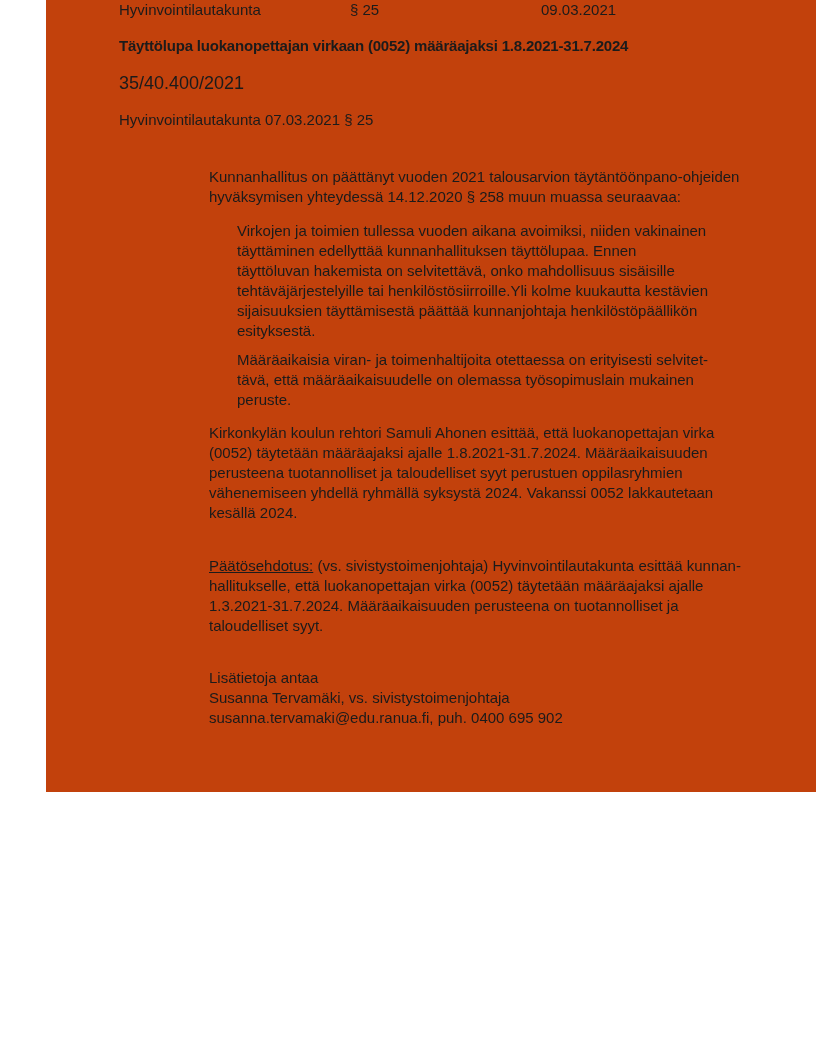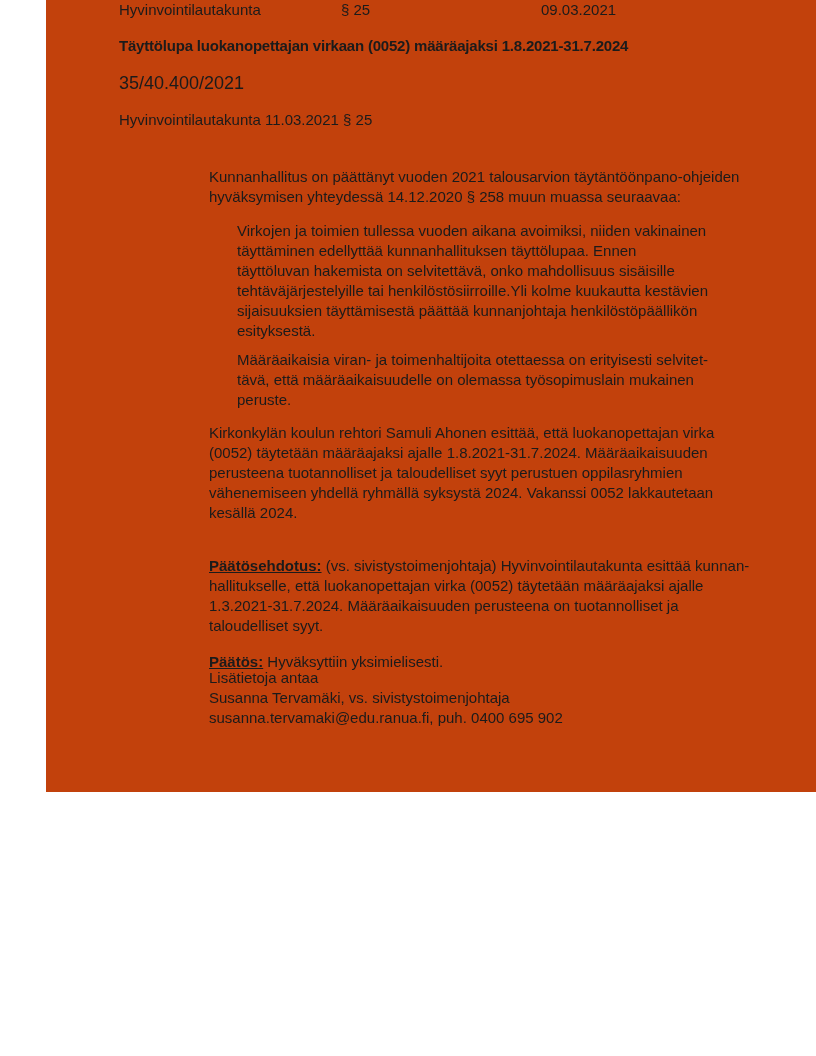--- a/index.html
+++ b/index.html
@@ -25,21 +25,21 @@
   }
   .header-row {
     top: 1px;
     left: 0;
     width: 816px;
     height: 20px;
     font-size: 15px;
     line-height: 18px;
   }
   .header-committee { position: absolute; left: 73px; top: 0; }
-  .header-section   { position: absolute; left: 295px; top: 0; }
+  .header-section   { position: absolute; left: 304px; top: 0; }
   .header-date      { position: absolute; left: 495px; top: 0; }
   .doc-title {
     top: 36px;
     left: 73px;
     width: 700px;
     font-size: 15px;
     font-weight: bold;
     letter-spacing: -0.2px;
     line-height: 20px;
     white-space: nowrap;
@@ -57,40 +57,40 @@
     line-height: 18px;
   }
   .p-intro      { top: 167px; left: 163px; width: 580px; }
   .p-quote1     { top: 221px; left: 191px; width: 555px; }
   .p-quote2     { top: 350px; left: 191px; width: 555px; }
   .p-background { top: 423px; left: 163px; width: 580px; }
   .p-proposal   { top: 536px; left: 163px; width: 585px; }
   .p-decision   { top: 632px; left: 163px; width: 580px; }
   .p-info       { top: 668px; left: 163px; width: 580px; }
   .lead-label {
-    font-weight: bold;
+    font-weight: normal;
     text-decoration: underline;
   }
 </style>
 </head>
 <body>
 
 <div class="page">
 
   <div class="abs header-row">
     <span class="header-committee">Hyvinvointilautakunta</span>
     <span class="header-section">§ 25</span>
     <span class="header-date">09.03.2021</span>
   </div>
 
   <div class="abs doc-title">Täyttölupa luokanopettajan virkaan (0052) määräajaksi 1.8.2021-31.7.2024</div>
 
   <div class="abs diary-number">35/40.400/2021</div>
 
-  <div class="abs section-reference">Hyvinvointilautakunta 11.03.2021 § 25</div>
+  <div class="abs section-reference">Hyvinvointilautakunta 07.03.2021 § 25</div>
 
   <div class="abs body-text p-intro">Kunnanhallitus on päättänyt vuoden 2021 talousarvion täytäntöönpano-ohjeiden
 hyväksymisen yhteydessä 14.12.2020 § 258 muun muassa seuraavaa:</div>
 
   <div class="abs body-text p-quote2">Määräaikaisia viran- ja toimenhaltijoita otettaessa on erityisesti selvitet-
 tävä, että määräaikaisuudelle on olemassa työsopimuslain mukainen
 peruste.</div>
 
   <div class="abs body-text p-quote1">Virkojen ja toimien tullessa vuoden aikana avoimiksi, niiden vakinainen
 täyttäminen edellyttää kunnanhallituksen täyttölupaa. Ennen
@@ -105,21 +105,18 @@
 vähenemiseen yhdellä ryhmällä syksystä 2024. Vakanssi 0052 lakkautetaan
 kesällä 2024.</div>
 
   <div class="abs body-text p-proposal">
     <span class="lead-label">Päätösehdotus:</span><span> (vs. sivistystoimenjohtaja) Hyvinvointilautakunta esittää kunnan-
 hallitukselle, että luokanopettajan virka (0052) täytetään määräajaksi ajalle
 1.3.2021-31.7.2024. Määräaikaisuuden perusteena on tuotannolliset ja
 taloudelliset syyt.</span>
   </div>
 
-  <div class="abs body-text p-decision">
-    <span class="lead-label">Päätös:</span><span> Hyväksyttiin yksimielisesti.</span>
-  </div>
 
   <div class="abs body-text p-info">Lisätietoja antaa
 Susanna Tervamäki, vs. sivistystoimenjohtaja
 susanna.tervamaki@edu.ranua.fi, puh. 0400 695 902</div>
 
 </div>
 
 </body></html>

